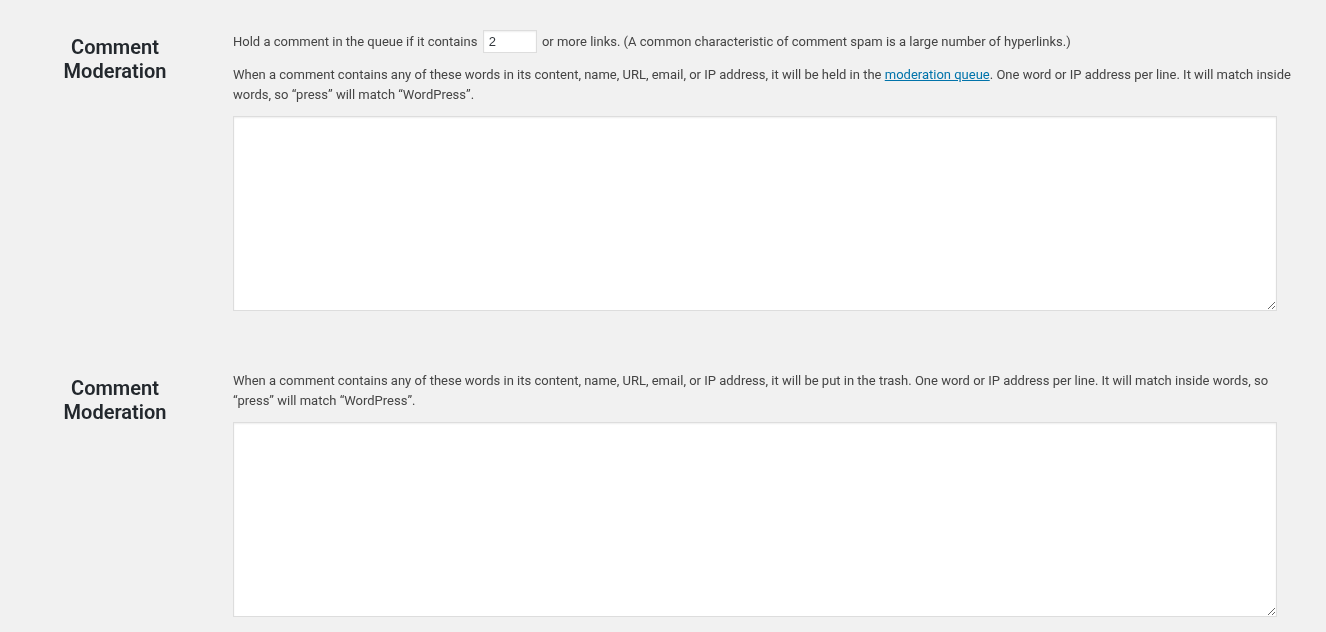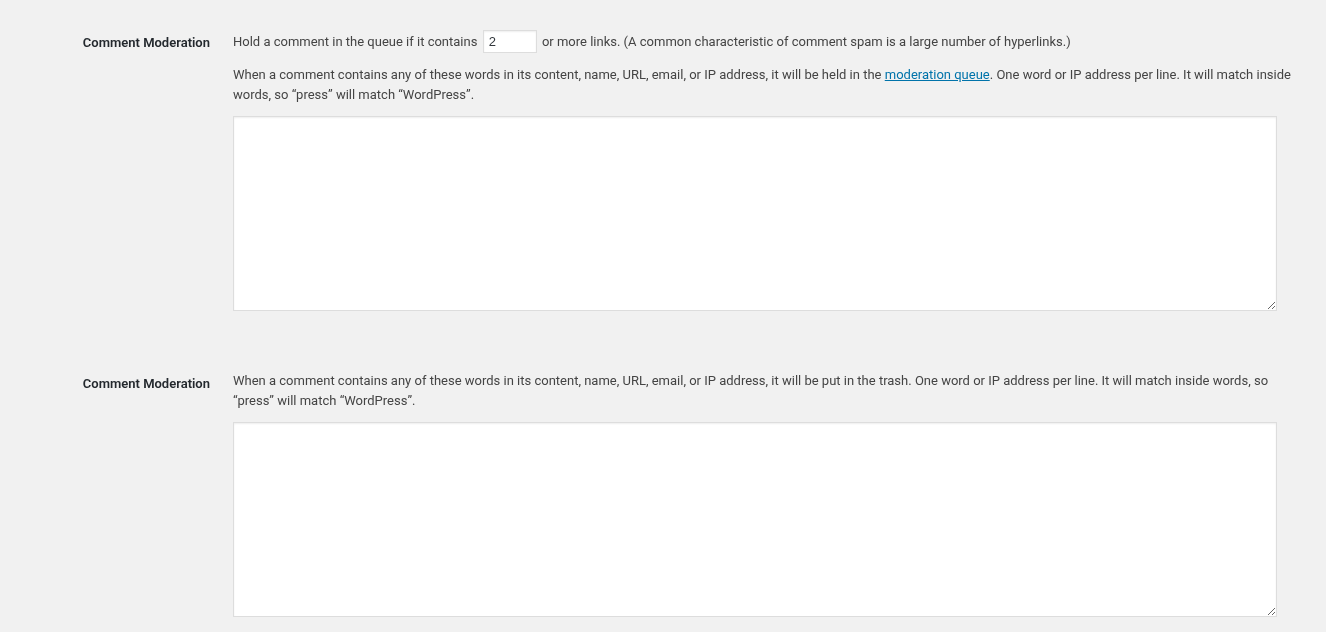--- a/index.html
+++ b/index.html
@@ -12,24 +12,24 @@
       font-size: 13px;
       color: #444;
       background: #f1f1f1;
       padding: 20px 20px 20px 20px;
     }
     .form-table {
       width: 100%;
       border-collapse: collapse;
     }
     .form-table th {
-      text-align: right;
+      text-align: center;
       vertical-align: top;
       font-weight: 600;
-      font-size: 13px;
+      font-size: 20px;
       color: #23282d;
       width: 200px;
       padding: 15px 10px 20px 0;
     }
     .form-table td {
       vertical-align: top;
       padding: 10px 10px 20px 13px;
     }
     .form-table p {
       font-size: 13px;

